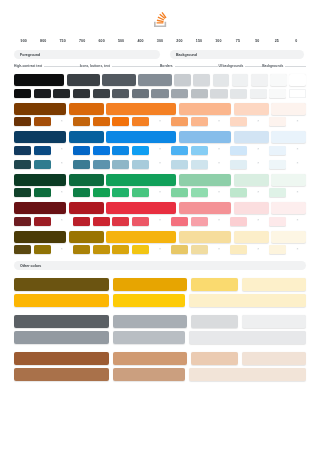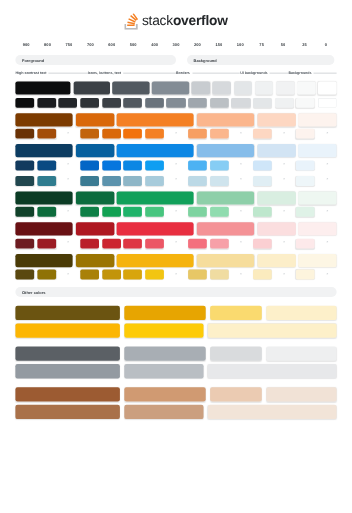--- a/index.html
+++ b/index.html
@@ -108,21 +108,20 @@
 
 <div class="page">
 
   <div class="logo-wrap">
     <span>
       <svg class="logo-mark" viewBox="0 0 32 37" xmlns="http://www.w3.org/2000/svg">
         <path fill="#bcbbbb" d="M26 33v-9h4v13H0V24h4v9z"></path>
         <path fill="#f48024" d="M6.8 21.9l16.3 3.4.7-3.3-16.3-3.4zM8.9 14.2l15.1 7 1.4-3-15.1-7.1zM13 6.9l12.8 10.6 2.1-2.6L15.1 4.3zM21.1 0l-2.7 2 9.9 13.3 2.7-2zM6.4 28.6H23v-3.3H6.4z"></path>
       </svg>
     </span>
-    <span class="logo-text"><span class="lt-light">stack</span><span class="lt-bold">overflow</span></span>
   </div>
 
   <div class="scale-row" id="scale-row">
       <div class="scale-cell">900</div>
       <div class="scale-cell">800</div>
       <div class="scale-cell">750</div>
       <div class="scale-cell">700</div>
       <div class="scale-cell">600</div>
       <div class="scale-cell">500</div>
       <div class="scale-cell">400</div>

